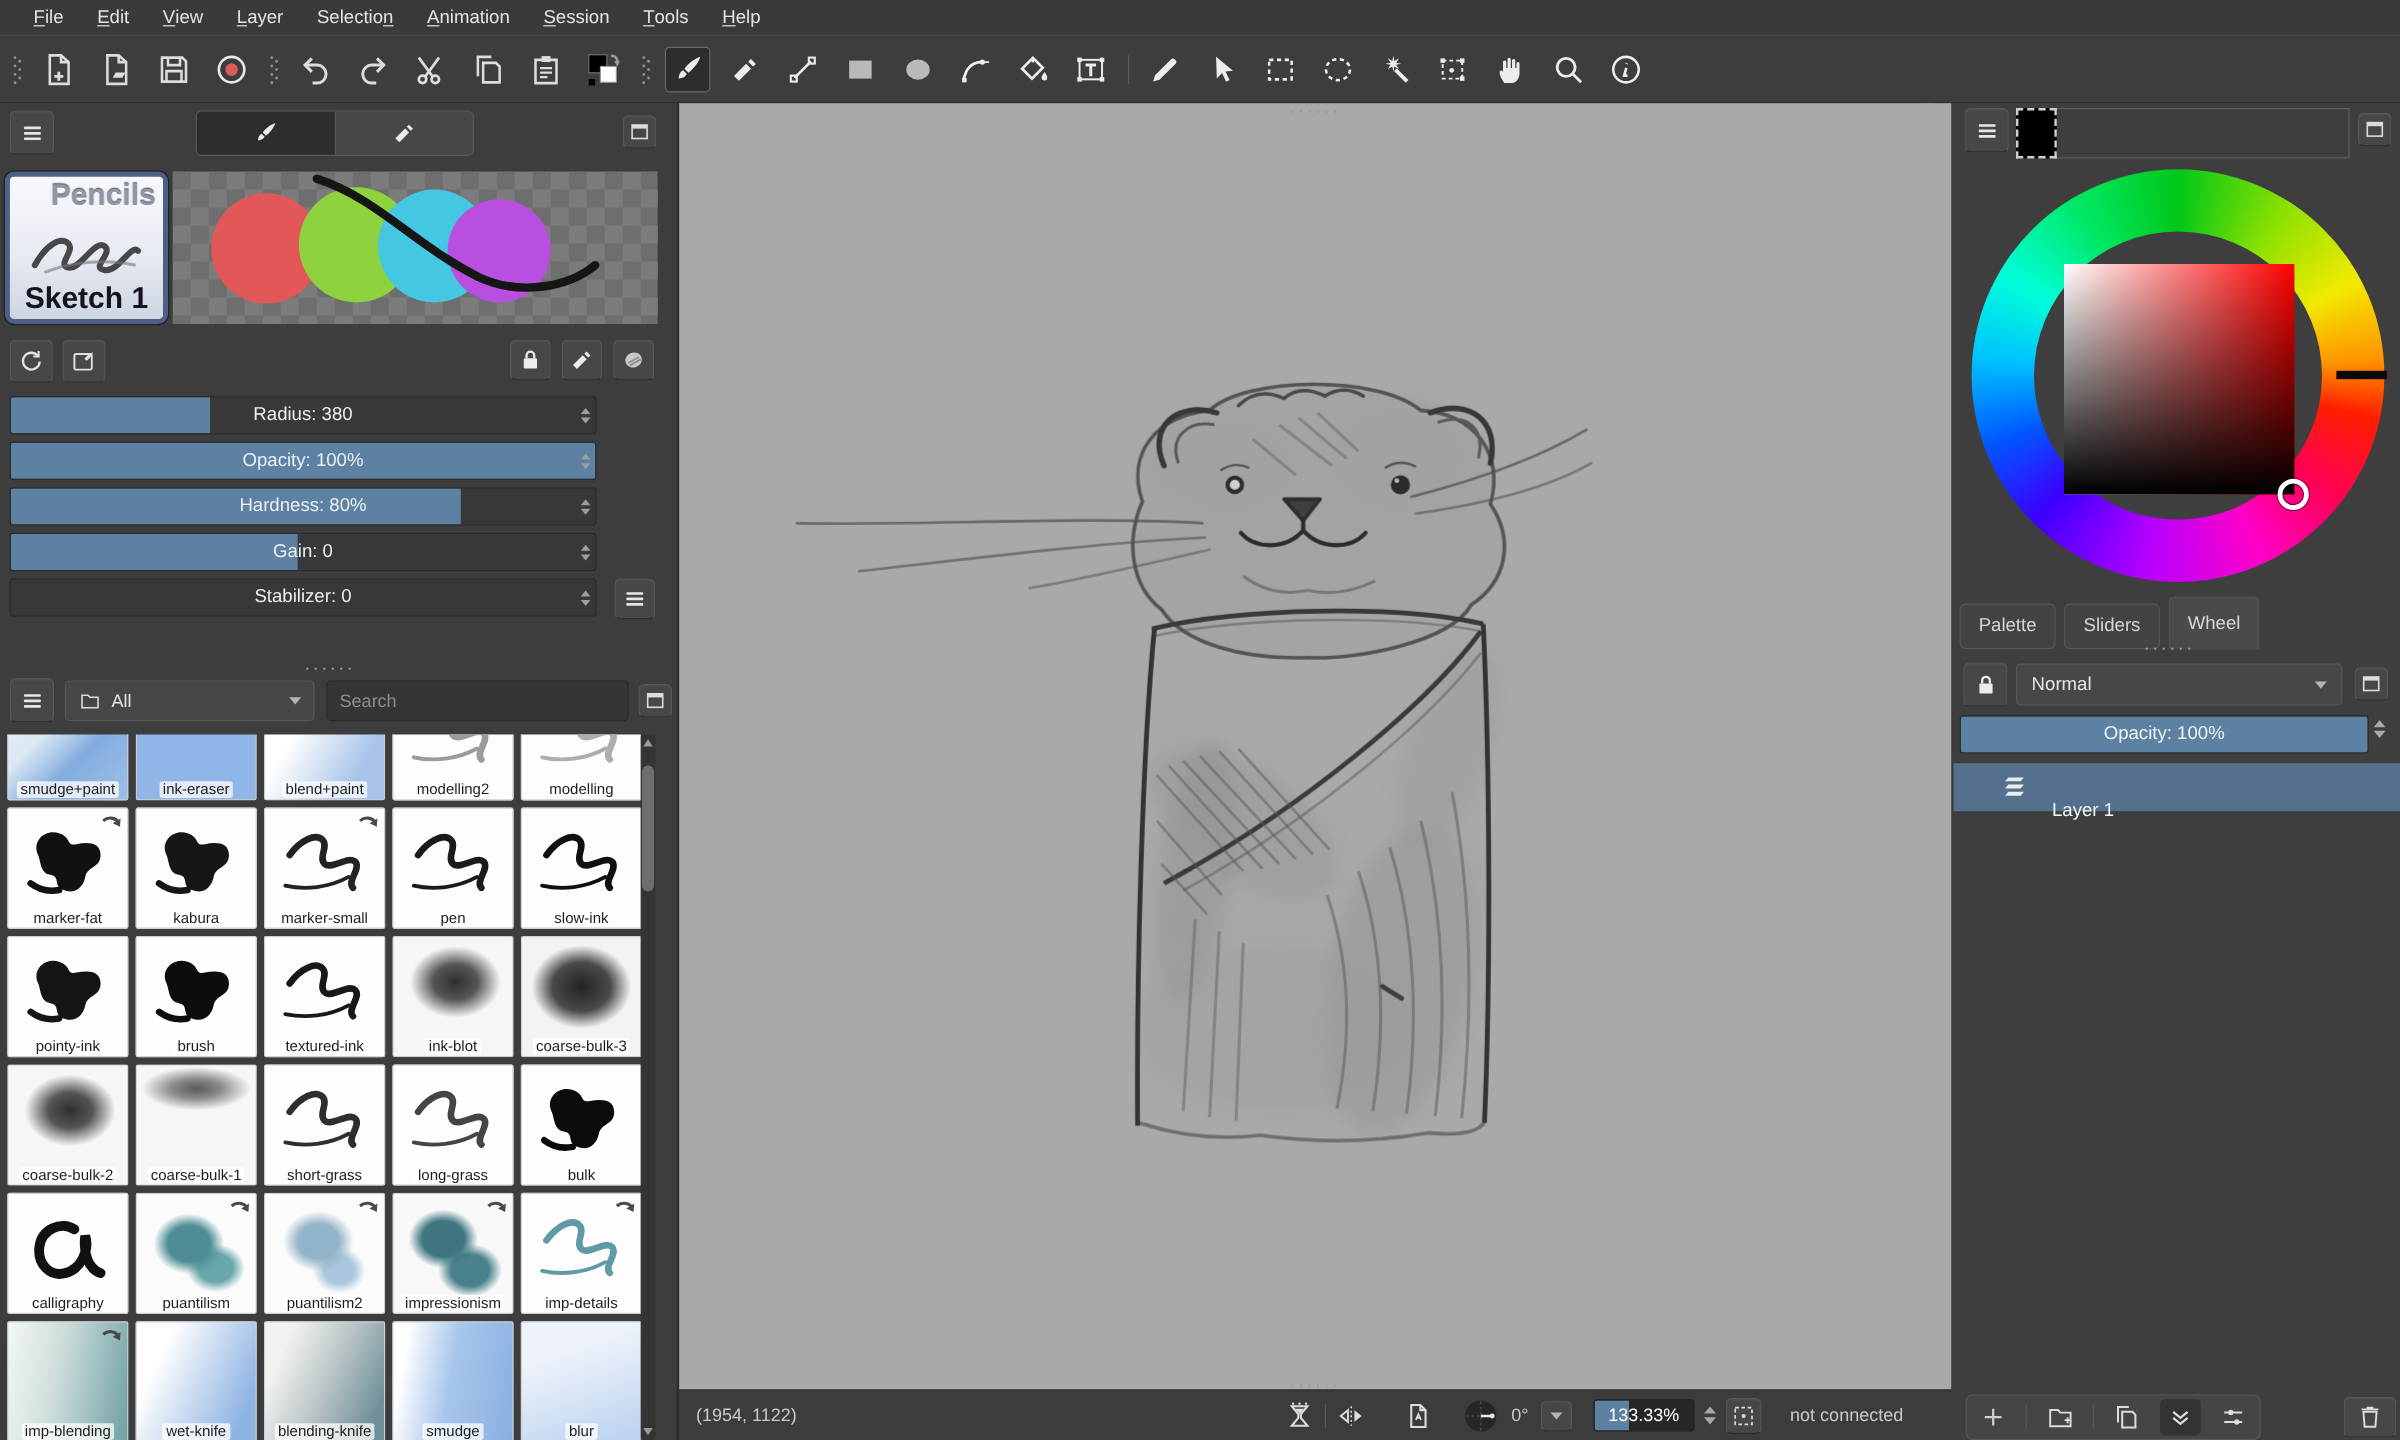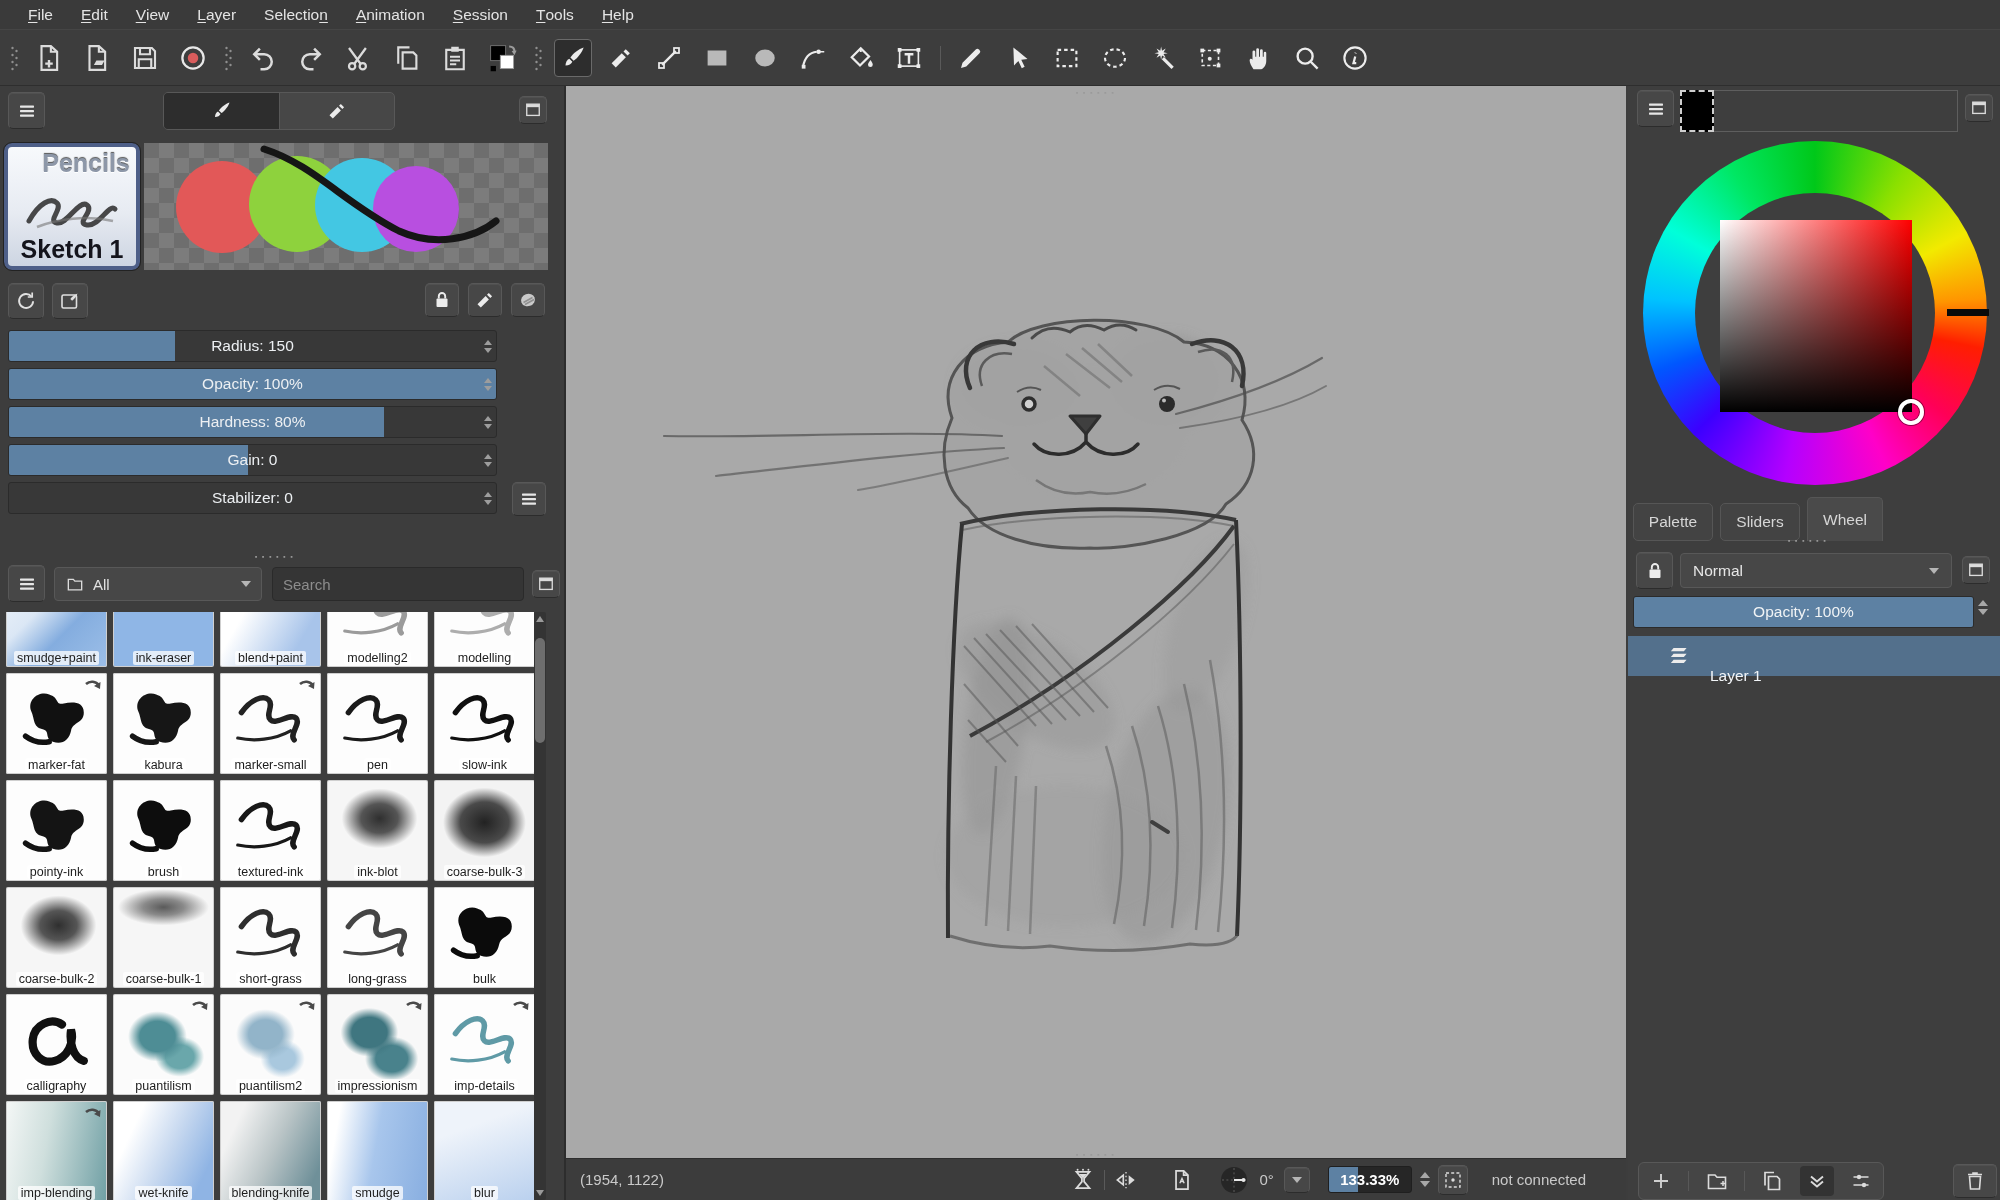--- a/index.html
+++ b/index.html
@@ -136,21 +136,21 @@
   #canvas-area { position:absolute; left:564px; top:86px; width:1044px; height:1114px;
     border-left:2px solid #2d2d2d; border-right:2px solid #8b5cf6; background:#3c3c3c; }
   #canvas { position:absolute; left:0; top:0; width:1060px; height:1072px; background:#a9a9a9; }
   #statusbar { position:absolute; left:0; bottom:0; width:1060px; height:42px; background:#3c3c3c;
     border-top:1px solid #2e2e2e; display:flex; align-items:center; font-size:15px; color:#c9c9c9; }
   .sb-ico { width:30px; height:30px; display:flex; align-items:center; justify-content:center; }
   .sb-ico svg { width:26px; height:26px; }
   .sb-vsep { width:1px; height:20px; background:#5a5a5a; margin:0 6px; }
   #zoom-field { width:84px; height:27px; border:1px solid #1f1f1f; border-radius:3px;
     background:linear-gradient(to right,#5d81a3 0 35%,#262626 35%); display:flex; align-items:center;
-    justify-content:center; color:#fff; font-size:15px;font-weight:bold; }
+    justify-content:center; color:#fff; font-size:15px; }
   #rot-dial { width:30px; height:30px; }
 
   
   #right-panel { position:absolute; left:1628px; top:86px; width:372px; height:1114px; background:#3e3e3e; }
   #rp-menu-btn { left:9px; top:4px; width:37px; height:37px; }
   #rp-strip { position:absolute; left:52px; top:4px; width:278px; height:42px; border:1px solid #5e5e5e; }
   #fg-patch { position:absolute; left:-1px; top:-1px; width:34px; height:42px; background:#000;
     border:2px dashed #cfcfcf; }
   #rp-detach { left:337px; top:8px; width:28px; height:28px; }
 
@@ -601,21 +601,21 @@
             <ellipse cx="12" cy="12" rx="7" ry="6.2" transform="rotate(-20 12 12)" fill="#c9c9c9"></ellipse>
             <path d="M7.5 14.5l9-5M9 16.5l9-5" stroke="#8f8f8f" stroke-width="1.6"></path>
           </svg>
         </span>
       </div>
 
     <div id="brush-sliders">
 
         <div class="kslider">
           <div class="fill" style="width: 34%;"></div>
-          <span class="slabel">Radius: 150</span>
+          <span class="slabel">Radius: 380</span>
           <span class="spin">
             <i class="up"></i>
             <i class="dn"></i>
           </span>
         </div>
 
         <div class="kslider">
           <div class="fill" style="width: 100%;"></div>
           <span class="slabel">Opacity: 100%</span>
           <span class="spin">

